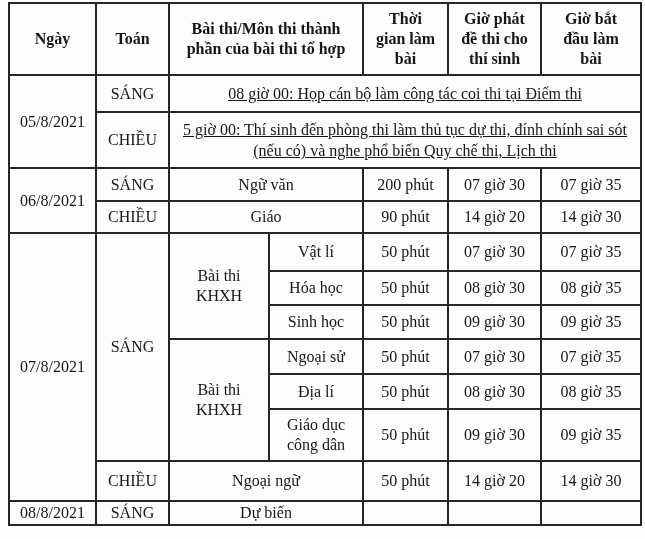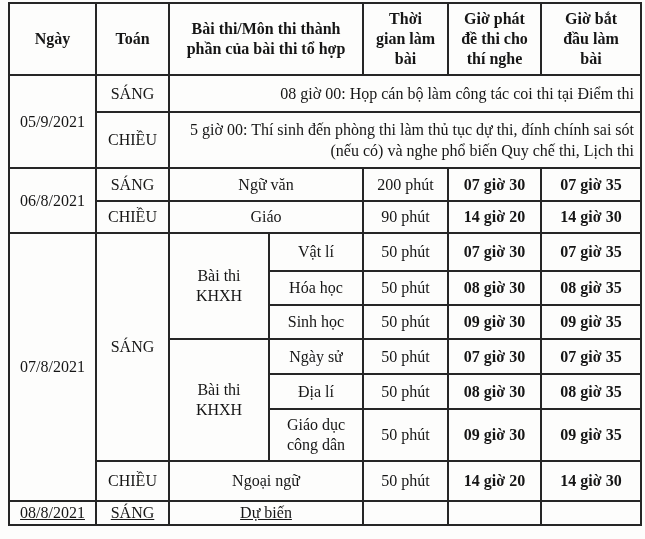--- a/index.html
+++ b/index.html
@@ -23,38 +23,39 @@
     padding: 1px 3px;
     font-size: 16px;
     line-height: 1.25;
     overflow: hidden;
   }
   th {
     font-weight: bold;
     white-space: pre-line;
   }
   td.note {
-    text-align: right;
+    text-align: center;
     padding: 6px 6px;
     line-height: 1.32;
+    text-decoration: underline;
   }
-  td.bold { font-weight: bold; }
+  td.bold { font-weight: normal; }
   tr.r0  { height: 72px; }
   tr.r1  { height: 37px; }
   tr.r2  { height: 53px; }
   tr.r3  { height: 33px; }
   tr.r4  { height: 32px; }
   tr.r5  { height: 38px; }
   tr.r6  { height: 34px; }
   tr.r7  { height: 34px; }
   tr.r8  { height: 35px; }
   tr.r9  { height: 35px; }
   tr.r10 { height: 52px; }
   tr.r11 { height: 40px; }
-  tr.r12 { height: 20px; text-decoration: underline; }
+  tr.r12 { height: 20px; }
 </style>
 </head>
 <body>
 
 <table class="schedule">
   <colgroup>
     <col style="width:87px">
     <col style="width:73px">
     <col style="width:100px">
     <col style="width:94px">
@@ -67,28 +68,28 @@
       <tr class="r0">
     <th>Ngày</th>
     <th>Toán</th>
     <th colspan="2">Bài thi/Môn thi thành
 phần của bài thi tổ hợp</th>
     <th>Thời
 gian làm
 bài</th>
     <th>Giờ phát
 đề thi cho
-thí nghe</th>
+thí sinh</th>
     <th>Giờ bắt
 đầu làm
 bài</th>
   </tr>
 
   <tr class="r1">
-    <td rowspan="2">05/9/2021</td>
+    <td rowspan="2">05/8/2021</td>
     <td>SÁNG</td>
     <td colspan="5" class="note">08 giờ 00: Họp cán bộ làm công tác coi thi tại Điểm thi</td>
   </tr>
   <tr class="r2">
     <td>CHIỀU</td>
     <td colspan="5" class="note">5 giờ 00: Thí sinh đến phòng thi làm thủ tục dự thi, đính chính sai sót (nếu có) và nghe phổ biến Quy chế thi, Lịch thi</td>
   </tr>
 
   <tr class="r3">
     <td rowspan="2">06/8/2021</td>
@@ -122,21 +123,21 @@
     <td class="bold">08 giờ 35</td>
   </tr>
   <tr class="r7">
     <td>Sinh học</td>
     <td>50 phút</td>
     <td class="bold">09 giờ 30</td>
     <td class="bold">09 giờ 35</td>
   </tr>
   <tr class="r8">
     <td rowspan="3">Bài thi KHXH</td>
-    <td>Ngày sử</td>
+    <td>Ngoại sử</td>
     <td>50 phút</td>
     <td class="bold">07 giờ 30</td>
     <td class="bold">07 giờ 35</td>
   </tr>
   <tr class="r9">
     <td>Địa lí</td>
     <td>50 phút</td>
     <td class="bold">08 giờ 30</td>
     <td class="bold">08 giờ 35</td>
   </tr>

